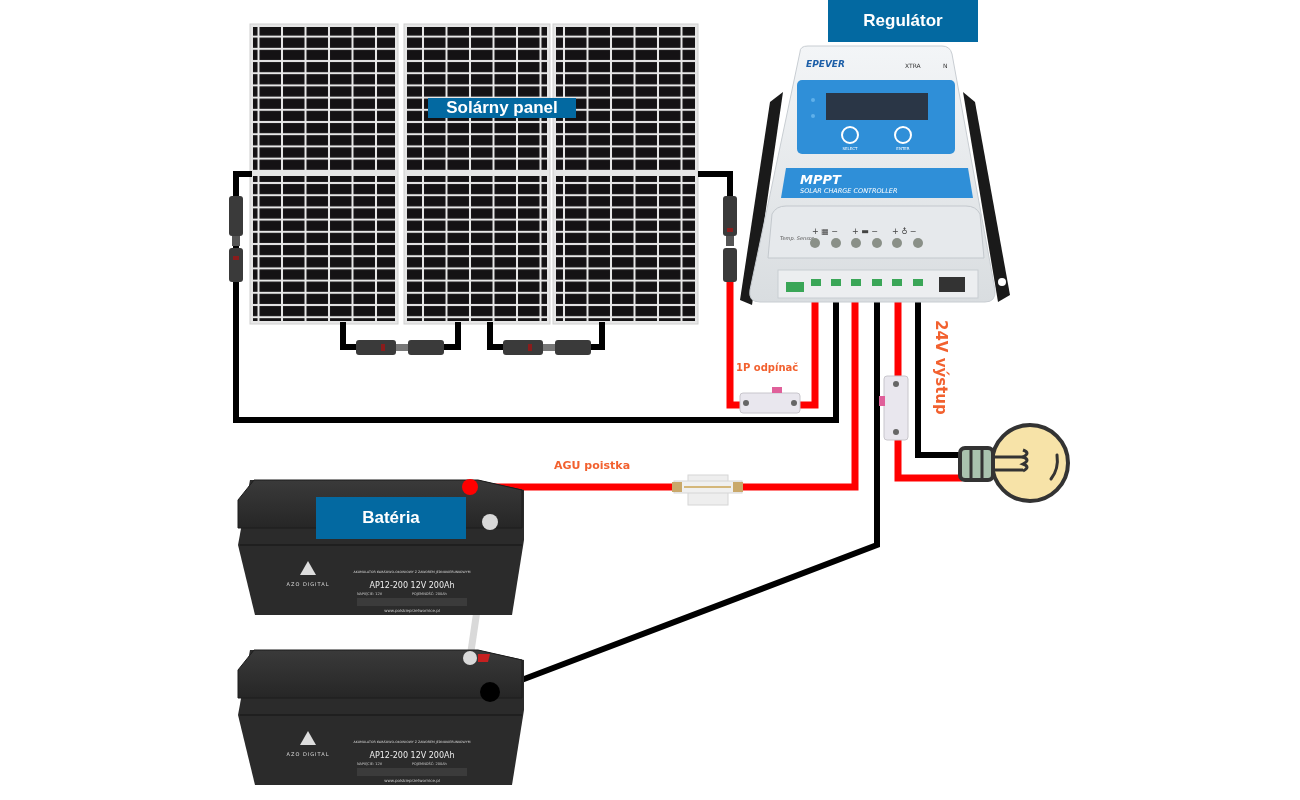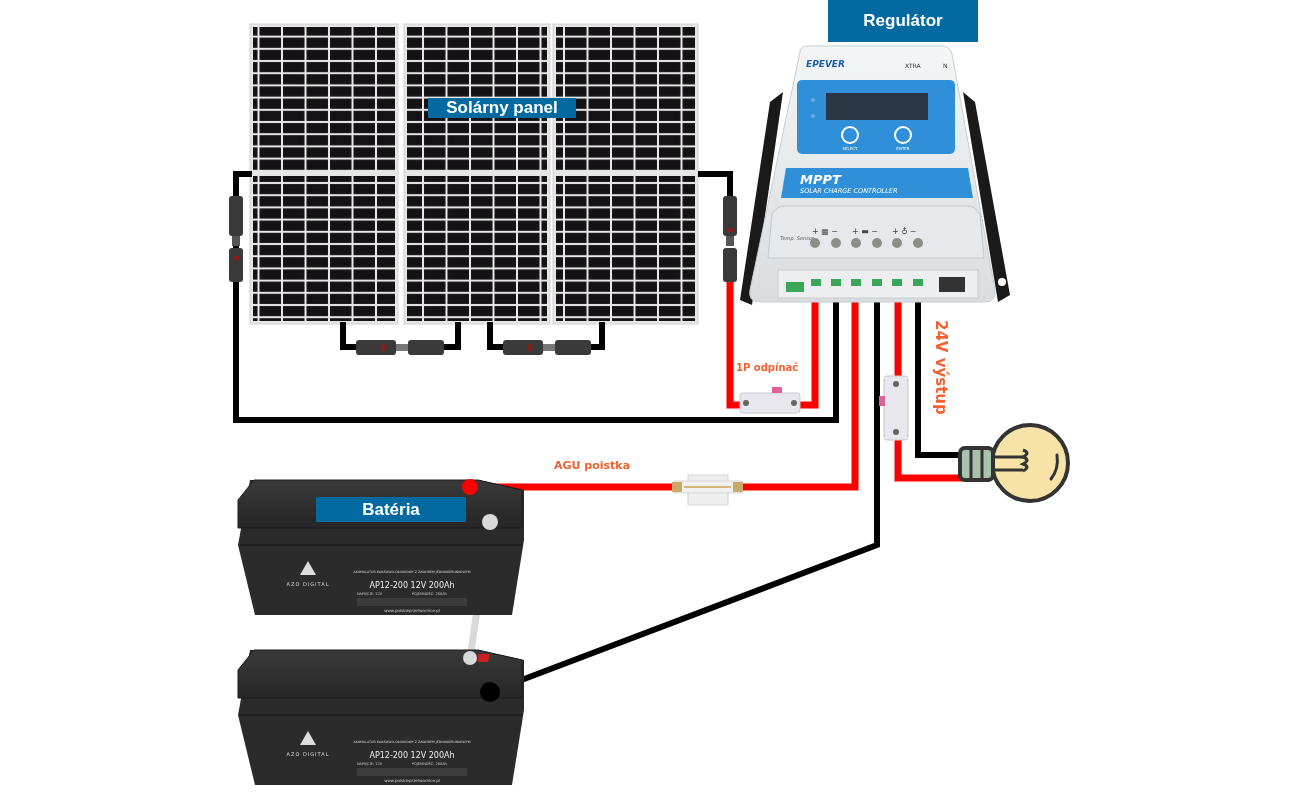--- a/index.html
+++ b/index.html
@@ -208,16 +208,16 @@
     <rect x="357" y="768" width="110" height="8" fill="#3b3b3b"></rect>
     <text x="412" y="782" font-size="4" fill="#ccc" text-anchor="middle" font-family="DejaVu Sans, sans-serif">www.polskieprzetwornice.pl</text>
     <circle cx="470" cy="658" r="7" fill="#d9d9d9"></circle>
     <path d="M478 654 L490 654 L488 662 L478 662 Z" fill="#c62020"></path>
     <circle cx="490" cy="692" r="10" fill="#000"></circle>
   </g>
 </svg>
 
 <div class="label-box" style="left:400px; top:98px; width:148px; height:20px; font-size:17px;">Solárny panel</div>
 <div class="label-box" style="left:800px; top:0px; width:150px; height:42px; font-size:17px;">Regulátor</div>
-<div class="label-box" style="left:288px; top:497px; width:150px; height:25px; font-size:17px;">Batéria</div>
+<div class="label-box" style="left:288px; top:497px; width:150px; height:42px; font-size:17px;">Batéria</div>
 <div class="label-text" style="left:736px; top:362px; font-size:10px;">1P odpínač</div>
 <div class="label-text" style="left:554px; top:459px; font-size:11px;">AGU poistka</div>
 <div class="label-text" style="left:900px; top:362px; font-size:15px; transform:rotate(90deg); transform-origin:left top; left:950px; top:320px;">24V výstup</div>
 
 </body></html>

